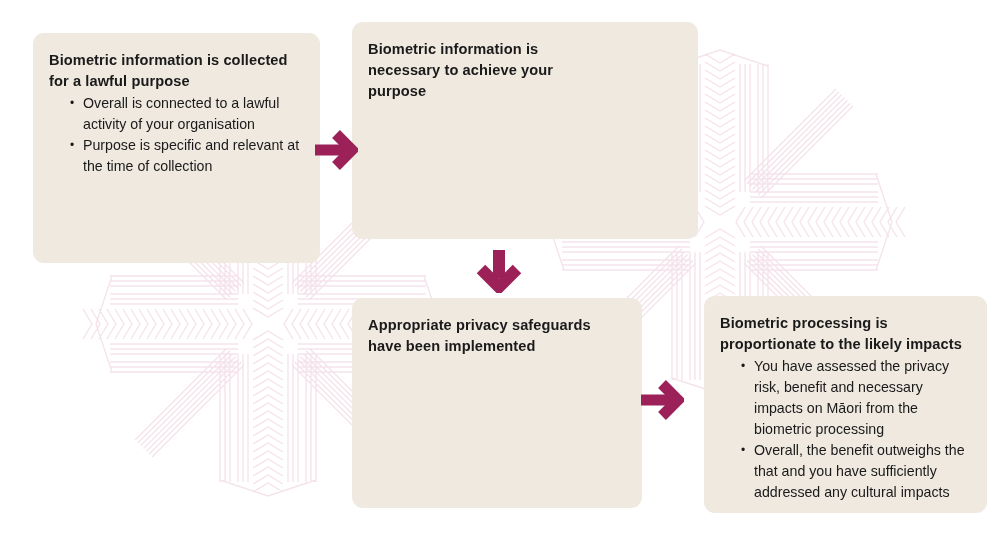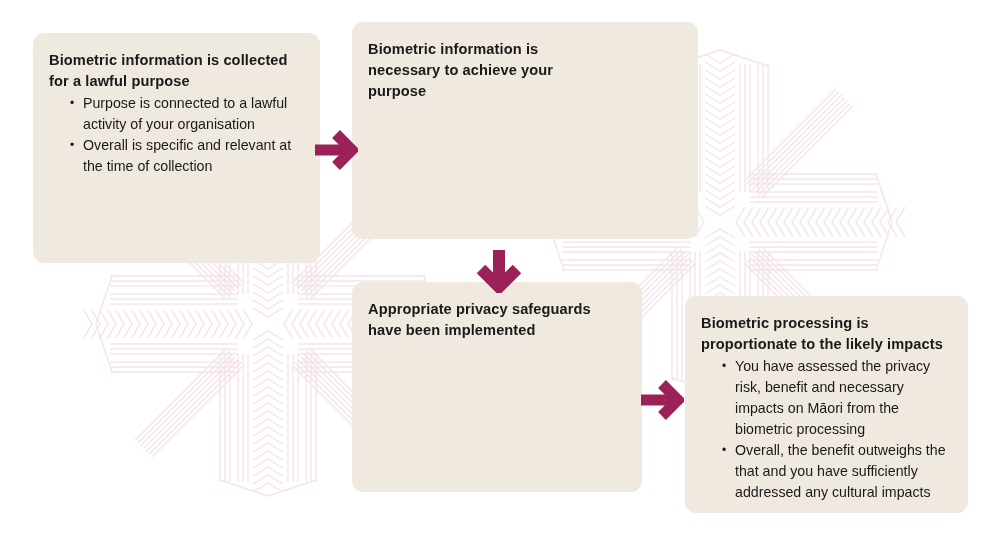--- a/index.html
+++ b/index.html
@@ -44,22 +44,22 @@
     font-size:14.2px;
     line-height:21px;
   }
   .box li::before{
     content:"\2022";
     position:absolute;left:0;top:0;
     font-size:12px;line-height:21px;
   }
   .box1{left:33px;top:33px;width:287px;height:230px;}
   .box2{left:352px;top:22px;width:346px;height:217px;}
-  .box3{left:352px;top:282px;width:290px;height:210px;}
-  .box4{left:685px;top:296px;width:283px;height:217px;}
+  .box3{left:352px;top:298px;width:290px;height:210px;}
+  .box4{left:704px;top:296px;width:283px;height:217px;}
   .box2 h3{max-width:200px;}
   .box4 h3{max-width:250px;}
   
   .arrow{position:absolute;z-index:2;}
   .arrow path{stroke:var(--arrow,#9b2158);fill:none;stroke-linejoin:miter;stroke-linecap:butt;}
   .arrow-1{left:314px;top:130px;width:44px;height:40px;}
   .arrow-2{left:475px;top:249px;width:48px;height:44px;}
   .arrow-3{left:640px;top:380px;width:44px;height:40px;}
   .arrow-1 path,.arrow-3 path{stroke-width:11;}
   .arrow-2 path{stroke-width:12;}
@@ -70,22 +70,22 @@
 <div class="stage">
 
   <svg class="pattern" viewBox="0 0 1000 550" aria-hidden="true">
       <path d="M-15 -16 L0 -7 L15 -16 M-15 16 L0 7 L15 16 M-15 -24 L0 -15 L15 -24 M-15 24 L0 15 L15 24 M-15 -32 L0 -23 L15 -32 M-15 32 L0 23 L15 32 M-15 -40 L0 -31 L15 -40 M-15 40 L0 31 L15 40 M-15 -48 L0 -39 L15 -48 M-15 48 L0 39 L15 48 M-15 -56 L0 -47 L15 -56 M-15 56 L0 47 L15 56 M-15 -64 L0 -55 L15 -64 M-15 64 L0 55 L15 64 M-15 -72 L0 -63 L15 -72 M-15 72 L0 63 L15 72 M-15 -80 L0 -71 L15 -80 M-15 80 L0 71 L15 80 M-15 -88 L0 -79 L15 -88 M-15 88 L0 79 L15 88 M-15 -96 L0 -87 L15 -96 M-15 96 L0 87 L15 96 M-15 -104 L0 -95 L15 -104 M-15 104 L0 95 L15 104 M-15 -112 L0 -103 L15 -112 M-15 112 L0 103 L15 112 M-15 -120 L0 -111 L15 -120 M-15 120 L0 111 L15 120 M-15 -128 L0 -119 L15 -128 M-15 128 L0 119 L15 128 M-15 -136 L0 -127 L15 -136 M-15 136 L0 127 L15 136 M-15 -144 L0 -135 L15 -144 M-15 144 L0 135 L15 144 M-15 -152 L0 -143 L15 -152 M-15 152 L0 143 L15 152 M-15 -160 L0 -151 L15 -160 M-15 160 L0 151 L15 160 M-15 -168 L0 -159 L15 -168 M-15 168 L0 159 L15 168 M25 -15 L16 0 L25 15 M-25 -15 L-16 0 L-25 15 M33 -15 L24 0 L33 15 M-33 -15 L-24 0 L-33 15 M41 -15 L32 0 L41 15 M-41 -15 L-32 0 L-41 15 M49 -15 L40 0 L49 15 M-49 -15 L-40 0 L-49 15 M57 -15 L48 0 L57 15 M-57 -15 L-48 0 L-57 15 M65 -15 L56 0 L65 15 M-65 -15 L-56 0 L-65 15 M73 -15 L64 0 L73 15 M-73 -15 L-64 0 L-73 15 M81 -15 L72 0 L81 15 M-81 -15 L-72 0 L-81 15 M89 -15 L80 0 L89 15 M-89 -15 L-80 0 L-89 15 M97 -15 L88 0 L97 15 M-97 -15 L-88 0 L-97 15 M105 -15 L96 0 L105 15 M-105 -15 L-96 0 L-105 15 M113 -15 L104 0 L113 15 M-113 -15 L-104 0 L-113 15 M121 -15 L112 0 L121 15 M-121 -15 L-112 0 L-121 15 M129 -15 L120 0 L129 15 M-129 -15 L-120 0 L-129 15 M137 -15 L128 0 L137 15 M-137 -15 L-128 0 L-137 15 M145 -15 L136 0 L145 15 M-145 -15 L-136 0 L-145 15 M153 -15 L144 0 L153 15 M-153 -15 L-144 0 L-153 15 M161 -15 L152 0 L161 15 M-161 -15 L-152 0 L-161 15 M169 -15 L160 0 L169 15 M-169 -15 L-160 0 L-169 15 M177 -15 L168 0 L177 15 M-177 -15 L-168 0 L-177 15 M185 -15 L176 0 L185 15 M-185 -15 L-176 0 L-185 15 M-48.0 -30.0 L-48.0 -158.0 M-43.0 -30.0 L-43.0 -158.0 M-38.0 -30.0 L-38.0 -158.0 M-30.0 -30.0 L-30.0 -158.0 M-25.0 -30.0 L-25.0 -158.0 M-20.0 -30.0 L-20.0 -158.0 M20.0 -30.0 L20.0 -158.0 M25.0 -30.0 L25.0 -158.0 M30.0 -30.0 L30.0 -158.0 M38.0 -30.0 L38.0 -158.0 M43.0 -30.0 L43.0 -158.0 M48.0 -30.0 L48.0 -158.0 M-48.0 -156.0 L0.0 -172.0 L48.0 -156.0 M24.0 -41.0 L116.0 -132.9 M26.9 -38.2 L118.8 -130.1 M29.7 -35.4 L121.6 -127.3 M32.5 -32.5 L124.5 -124.5 M35.4 -29.7 L127.3 -121.6 M38.2 -26.9 L130.1 -118.8 M41.0 -24.0 L132.9 -116.0 M30.0 -48.0 L158.0 -48.0 M30.0 -43.0 L158.0 -43.0 M30.0 -38.0 L158.0 -38.0 M30.0 -30.0 L158.0 -30.0 M30.0 -25.0 L158.0 -25.0 M30.0 -20.0 L158.0 -20.0 M30.0 20.0 L158.0 20.0 M30.0 25.0 L158.0 25.0 M30.0 30.0 L158.0 30.0 M30.0 38.0 L158.0 38.0 M30.0 43.0 L158.0 43.0 M30.0 48.0 L158.0 48.0 M156.0 -48.0 L172.0 -0.0 L156.0 48.0 M41.0 24.0 L132.9 116.0 M38.2 26.9 L130.1 118.8 M35.4 29.7 L127.3 121.6 M32.5 32.5 L124.5 124.5 M29.7 35.4 L121.6 127.3 M26.9 38.2 L118.8 130.1 M24.0 41.0 L116.0 132.9 M48.0 30.0 L48.0 158.0 M43.0 30.0 L43.0 158.0 M38.0 30.0 L38.0 158.0 M30.0 30.0 L30.0 158.0 M25.0 30.0 L25.0 158.0 M20.0 30.0 L20.0 158.0 M-20.0 30.0 L-20.0 158.0 M-25.0 30.0 L-25.0 158.0 M-30.0 30.0 L-30.0 158.0 M-38.0 30.0 L-38.0 158.0 M-43.0 30.0 L-43.0 158.0 M-48.0 30.0 L-48.0 158.0 M48.0 156.0 L0.0 172.0 L-48.0 156.0 M-24.0 41.0 L-116.0 132.9 M-26.9 38.2 L-118.8 130.1 M-29.7 35.4 L-121.6 127.3 M-32.5 32.5 L-124.5 124.5 M-35.4 29.7 L-127.3 121.6 M-38.2 26.9 L-130.1 118.8 M-41.0 24.0 L-132.9 116.0 M-30.0 48.0 L-158.0 48.0 M-30.0 43.0 L-158.0 43.0 M-30.0 38.0 L-158.0 38.0 M-30.0 30.0 L-158.0 30.0 M-30.0 25.0 L-158.0 25.0 M-30.0 20.0 L-158.0 20.0 M-30.0 -20.0 L-158.0 -20.0 M-30.0 -25.0 L-158.0 -25.0 M-30.0 -30.0 L-158.0 -30.0 M-30.0 -38.0 L-158.0 -38.0 M-30.0 -43.0 L-158.0 -43.0 M-30.0 -48.0 L-158.0 -48.0 M-156.0 48.0 L-172.0 0.0 L-156.0 -48.0 M-41.0 -24.0 L-132.9 -116.0 M-38.2 -26.9 L-130.1 -118.8 M-35.4 -29.7 L-127.3 -121.6 M-32.5 -32.5 L-124.5 -124.5 M-29.7 -35.4 L-121.6 -127.3 M-26.9 -38.2 L-118.8 -130.1 M-24.0 -41.0 L-116.0 -132.9 " transform="translate(268 324)"></path>
       <path d="M-15 -16 L0 -7 L15 -16 M-15 16 L0 7 L15 16 M-15 -24 L0 -15 L15 -24 M-15 24 L0 15 L15 24 M-15 -32 L0 -23 L15 -32 M-15 32 L0 23 L15 32 M-15 -40 L0 -31 L15 -40 M-15 40 L0 31 L15 40 M-15 -48 L0 -39 L15 -48 M-15 48 L0 39 L15 48 M-15 -56 L0 -47 L15 -56 M-15 56 L0 47 L15 56 M-15 -64 L0 -55 L15 -64 M-15 64 L0 55 L15 64 M-15 -72 L0 -63 L15 -72 M-15 72 L0 63 L15 72 M-15 -80 L0 -71 L15 -80 M-15 80 L0 71 L15 80 M-15 -88 L0 -79 L15 -88 M-15 88 L0 79 L15 88 M-15 -96 L0 -87 L15 -96 M-15 96 L0 87 L15 96 M-15 -104 L0 -95 L15 -104 M-15 104 L0 95 L15 104 M-15 -112 L0 -103 L15 -112 M-15 112 L0 103 L15 112 M-15 -120 L0 -111 L15 -120 M-15 120 L0 111 L15 120 M-15 -128 L0 -119 L15 -128 M-15 128 L0 119 L15 128 M-15 -136 L0 -127 L15 -136 M-15 136 L0 127 L15 136 M-15 -144 L0 -135 L15 -144 M-15 144 L0 135 L15 144 M-15 -152 L0 -143 L15 -152 M-15 152 L0 143 L15 152 M-15 -160 L0 -151 L15 -160 M-15 160 L0 151 L15 160 M-15 -168 L0 -159 L15 -168 M-15 168 L0 159 L15 168 M25 -15 L16 0 L25 15 M-25 -15 L-16 0 L-25 15 M33 -15 L24 0 L33 15 M-33 -15 L-24 0 L-33 15 M41 -15 L32 0 L41 15 M-41 -15 L-32 0 L-41 15 M49 -15 L40 0 L49 15 M-49 -15 L-40 0 L-49 15 M57 -15 L48 0 L57 15 M-57 -15 L-48 0 L-57 15 M65 -15 L56 0 L65 15 M-65 -15 L-56 0 L-65 15 M73 -15 L64 0 L73 15 M-73 -15 L-64 0 L-73 15 M81 -15 L72 0 L81 15 M-81 -15 L-72 0 L-81 15 M89 -15 L80 0 L89 15 M-89 -15 L-80 0 L-89 15 M97 -15 L88 0 L97 15 M-97 -15 L-88 0 L-97 15 M105 -15 L96 0 L105 15 M-105 -15 L-96 0 L-105 15 M113 -15 L104 0 L113 15 M-113 -15 L-104 0 L-113 15 M121 -15 L112 0 L121 15 M-121 -15 L-112 0 L-121 15 M129 -15 L120 0 L129 15 M-129 -15 L-120 0 L-129 15 M137 -15 L128 0 L137 15 M-137 -15 L-128 0 L-137 15 M145 -15 L136 0 L145 15 M-145 -15 L-136 0 L-145 15 M153 -15 L144 0 L153 15 M-153 -15 L-144 0 L-153 15 M161 -15 L152 0 L161 15 M-161 -15 L-152 0 L-161 15 M169 -15 L160 0 L169 15 M-169 -15 L-160 0 L-169 15 M177 -15 L168 0 L177 15 M-177 -15 L-168 0 L-177 15 M185 -15 L176 0 L185 15 M-185 -15 L-176 0 L-185 15 M-48.0 -30.0 L-48.0 -158.0 M-43.0 -30.0 L-43.0 -158.0 M-38.0 -30.0 L-38.0 -158.0 M-30.0 -30.0 L-30.0 -158.0 M-25.0 -30.0 L-25.0 -158.0 M-20.0 -30.0 L-20.0 -158.0 M20.0 -30.0 L20.0 -158.0 M25.0 -30.0 L25.0 -158.0 M30.0 -30.0 L30.0 -158.0 M38.0 -30.0 L38.0 -158.0 M43.0 -30.0 L43.0 -158.0 M48.0 -30.0 L48.0 -158.0 M-48.0 -156.0 L0.0 -172.0 L48.0 -156.0 M24.0 -41.0 L116.0 -132.9 M26.9 -38.2 L118.8 -130.1 M29.7 -35.4 L121.6 -127.3 M32.5 -32.5 L124.5 -124.5 M35.4 -29.7 L127.3 -121.6 M38.2 -26.9 L130.1 -118.8 M41.0 -24.0 L132.9 -116.0 M30.0 -48.0 L158.0 -48.0 M30.0 -43.0 L158.0 -43.0 M30.0 -38.0 L158.0 -38.0 M30.0 -30.0 L158.0 -30.0 M30.0 -25.0 L158.0 -25.0 M30.0 -20.0 L158.0 -20.0 M30.0 20.0 L158.0 20.0 M30.0 25.0 L158.0 25.0 M30.0 30.0 L158.0 30.0 M30.0 38.0 L158.0 38.0 M30.0 43.0 L158.0 43.0 M30.0 48.0 L158.0 48.0 M156.0 -48.0 L172.0 -0.0 L156.0 48.0 M41.0 24.0 L132.9 116.0 M38.2 26.9 L130.1 118.8 M35.4 29.7 L127.3 121.6 M32.5 32.5 L124.5 124.5 M29.7 35.4 L121.6 127.3 M26.9 38.2 L118.8 130.1 M24.0 41.0 L116.0 132.9 M48.0 30.0 L48.0 158.0 M43.0 30.0 L43.0 158.0 M38.0 30.0 L38.0 158.0 M30.0 30.0 L30.0 158.0 M25.0 30.0 L25.0 158.0 M20.0 30.0 L20.0 158.0 M-20.0 30.0 L-20.0 158.0 M-25.0 30.0 L-25.0 158.0 M-30.0 30.0 L-30.0 158.0 M-38.0 30.0 L-38.0 158.0 M-43.0 30.0 L-43.0 158.0 M-48.0 30.0 L-48.0 158.0 M48.0 156.0 L0.0 172.0 L-48.0 156.0 M-24.0 41.0 L-116.0 132.9 M-26.9 38.2 L-118.8 130.1 M-29.7 35.4 L-121.6 127.3 M-32.5 32.5 L-124.5 124.5 M-35.4 29.7 L-127.3 121.6 M-38.2 26.9 L-130.1 118.8 M-41.0 24.0 L-132.9 116.0 M-30.0 48.0 L-158.0 48.0 M-30.0 43.0 L-158.0 43.0 M-30.0 38.0 L-158.0 38.0 M-30.0 30.0 L-158.0 30.0 M-30.0 25.0 L-158.0 25.0 M-30.0 20.0 L-158.0 20.0 M-30.0 -20.0 L-158.0 -20.0 M-30.0 -25.0 L-158.0 -25.0 M-30.0 -30.0 L-158.0 -30.0 M-30.0 -38.0 L-158.0 -38.0 M-30.0 -43.0 L-158.0 -43.0 M-30.0 -48.0 L-158.0 -48.0 M-156.0 48.0 L-172.0 0.0 L-156.0 -48.0 M-41.0 -24.0 L-132.9 -116.0 M-38.2 -26.9 L-130.1 -118.8 M-35.4 -29.7 L-127.3 -121.6 M-32.5 -32.5 L-124.5 -124.5 M-29.7 -35.4 L-121.6 -127.3 M-26.9 -38.2 L-118.8 -130.1 M-24.0 -41.0 L-116.0 -132.9 " transform="translate(720 222)"></path>
     </svg>
 
   <section class="box box1">
     <h3>Biometric information is collected for a lawful purpose</h3>
     <ul>
-      <li>Purpose is connected to a lawful activity of your organisation</li>
-      <li>Overall is specific and relevant at the time of collection</li>
+      <li>Overall is connected to a lawful activity of your organisation</li>
+      <li>Purpose is specific and relevant at the time of collection</li>
     </ul>
   </section>
 
   <svg class="arrow arrow-1" viewBox="0 0 44 40" aria-hidden="true">
     <path d="M1 20 H31"></path>
     <path d="M22 4 L38 20 L22 36"></path>
   </svg>
 
   <section class="box box2">
     <h3>Biometric information is necessary to achieve your purpose</h3>

